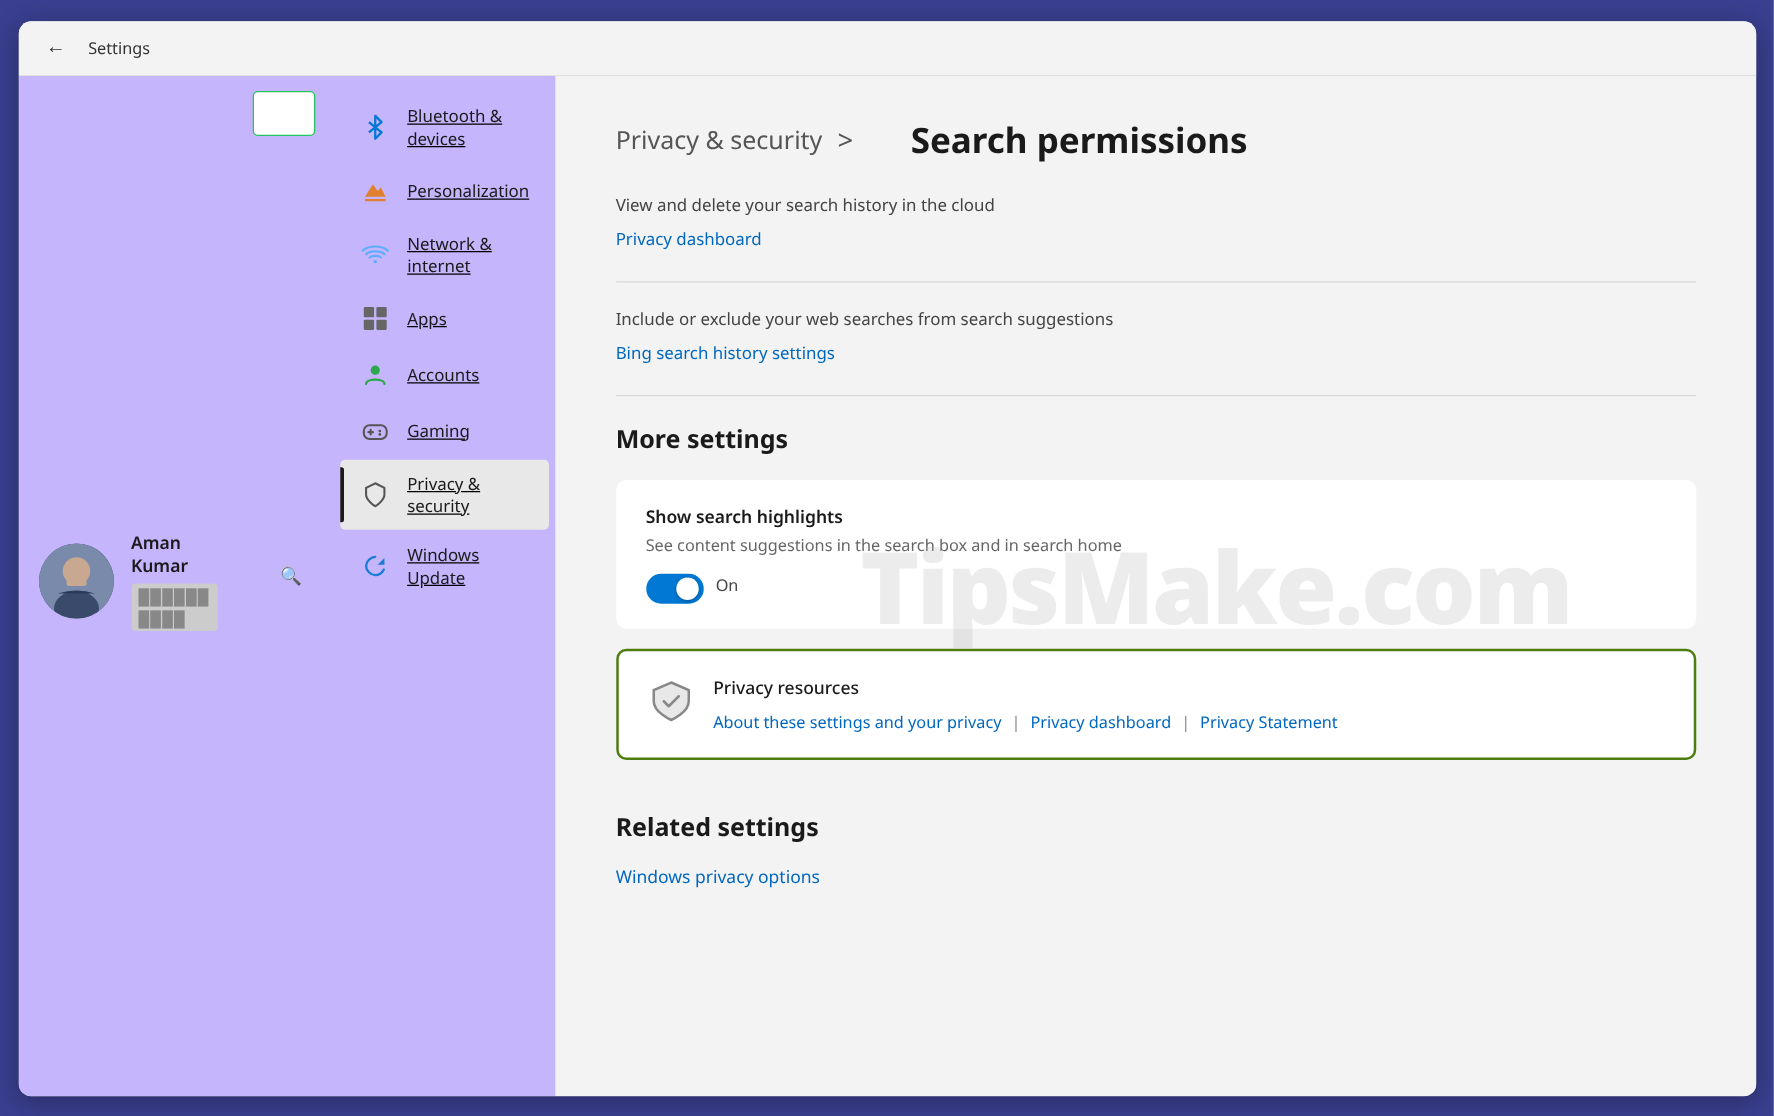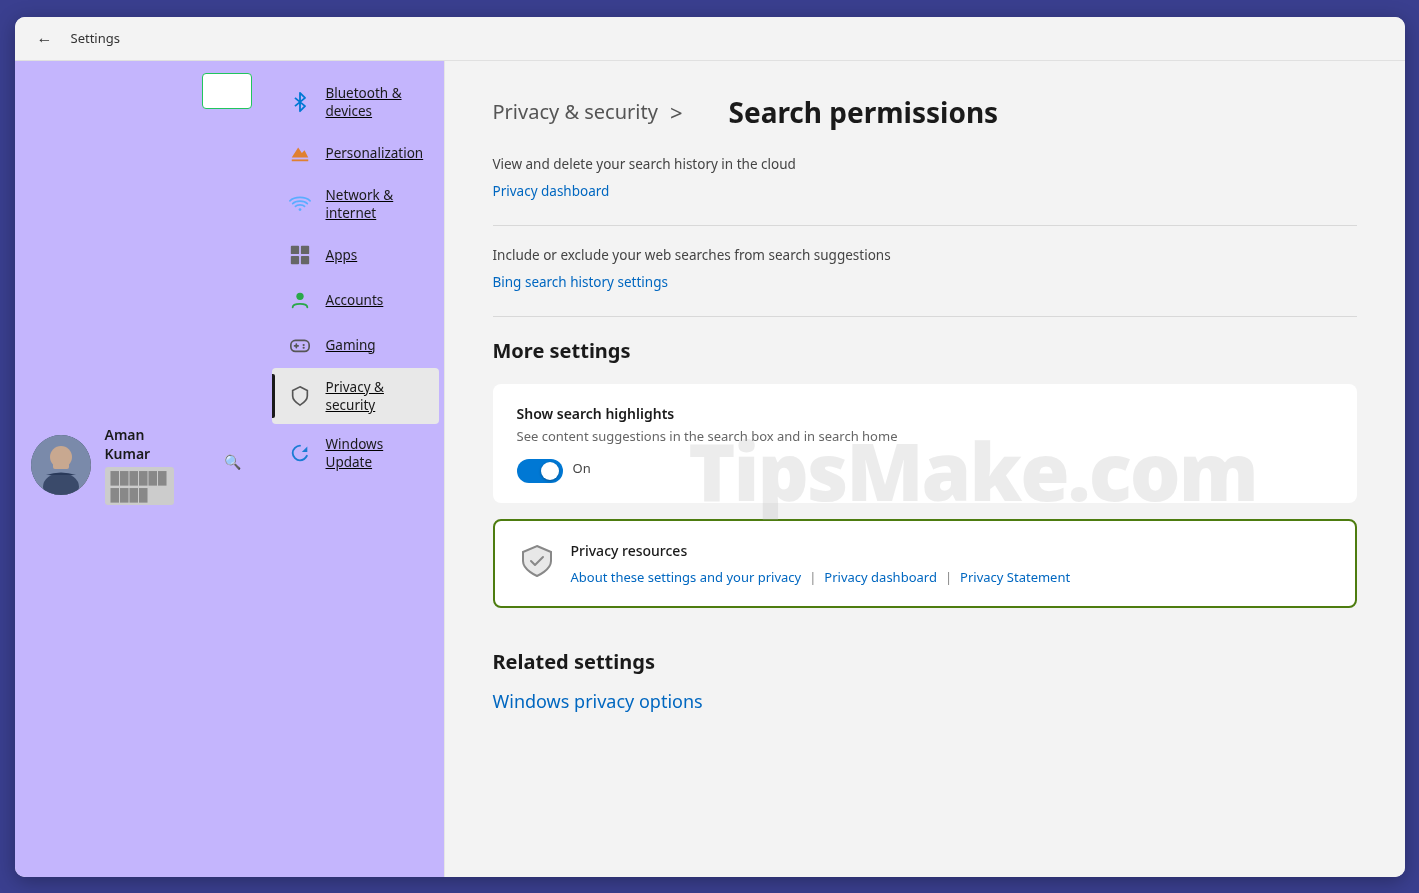--- a/index.html
+++ b/index.html
@@ -318,21 +318,21 @@
       color: #888;
       font-size: 13px;
     }
     .related-settings-title {
       font-size: 20px;
       font-weight: 700;
       color: #1a1a1a;
       margin-bottom: 14px;
     }
     .related-link {
-      font-size: 18px;
+      font-size: 14px;
       color: #0067c0;
       text-decoration: none;
       cursor: pointer;
     }
 
     
     .watermark {
       position: absolute;
       top: 50%;
       left: 55%;

